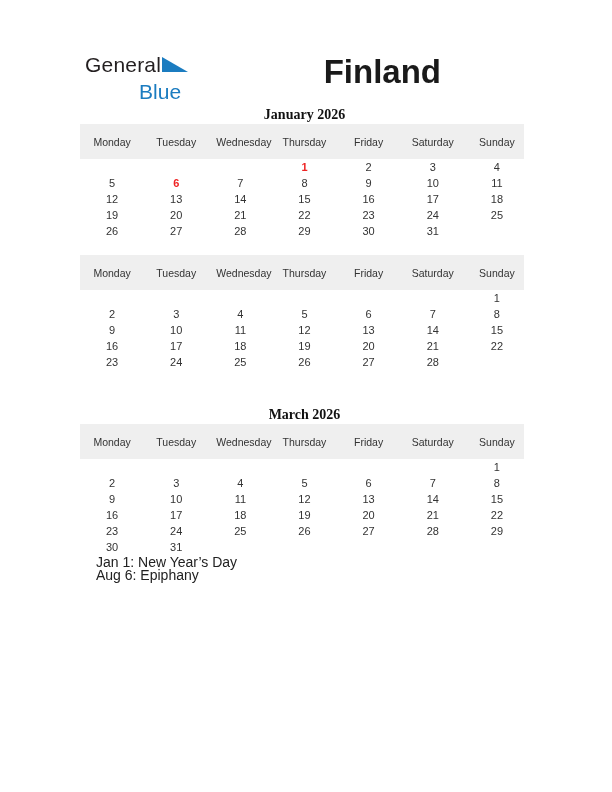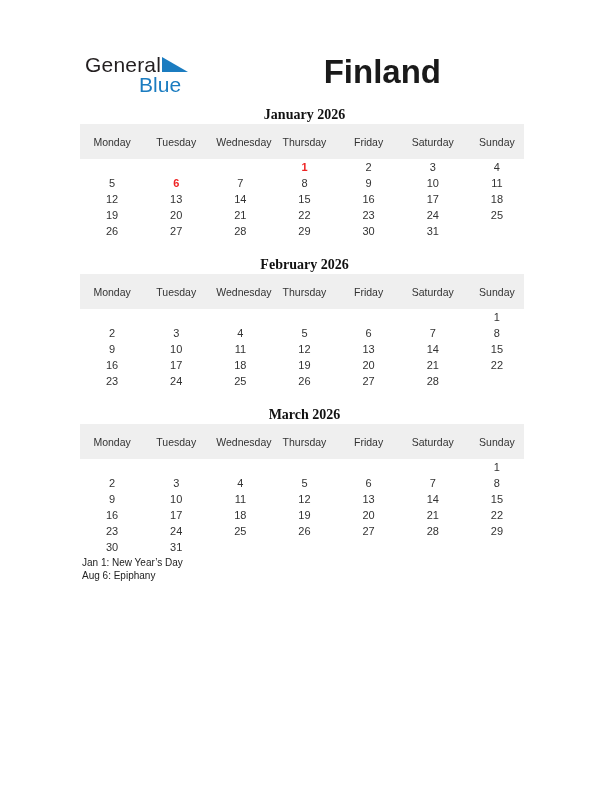--- a/index.html
+++ b/index.html
@@ -28,21 +28,21 @@
     border-right: 26px solid transparent;
     margin-left: 1px;
     margin-top: 2px;
   }
   .logo-row2 {
     font-size: 21px;
     line-height: 18px;
     color: var(--logo-blue, #1b7cc0);
     text-align: right;
     padding-right: 7px;
-    margin-top: 1px;
+    margin-top: 8px;
   }
   .doc-title {
     position: absolute;
     top: 58px;
     right: 83px;
     margin: 0;
     font-size: 33px;
     line-height: 28px;
     font-weight: 700;
     color: #1a1a1a;
@@ -88,23 +88,23 @@
     padding: 0;
   }
   .month-grid td.holiday {
     color: var(--holiday-red, #ee2424);
     font-weight: 700;
   }
 
   
   .notes {
     position: absolute;
-    left: 82px;
+    left: 96px;
     top: 556px;
-    font-size: 10px;
+    font-size: 14px;
     line-height: 13px;
     color: #222222;
   }
 </style>
 </head>
 <body>
 
 <div class="page">
 
   <div class="logo">
@@ -175,21 +175,20 @@
               <td>28</td>
               <td>29</td>
               <td>30</td>
               <td>31</td>
               <td></td>
             </tr>
           </tbody>
         </table>
       </section>
       <section class="month">
-        <h2 class="month-title">February 2026</h2>
         <table class="month-grid">
           <thead>
             <tr>
               <th>Monday</th>
               <th>Tuesday</th>
               <th>Wednesday</th>
               <th>Thursday</th>
               <th>Friday</th>
               <th>Saturday</th>
               <th>Sunday</th>

